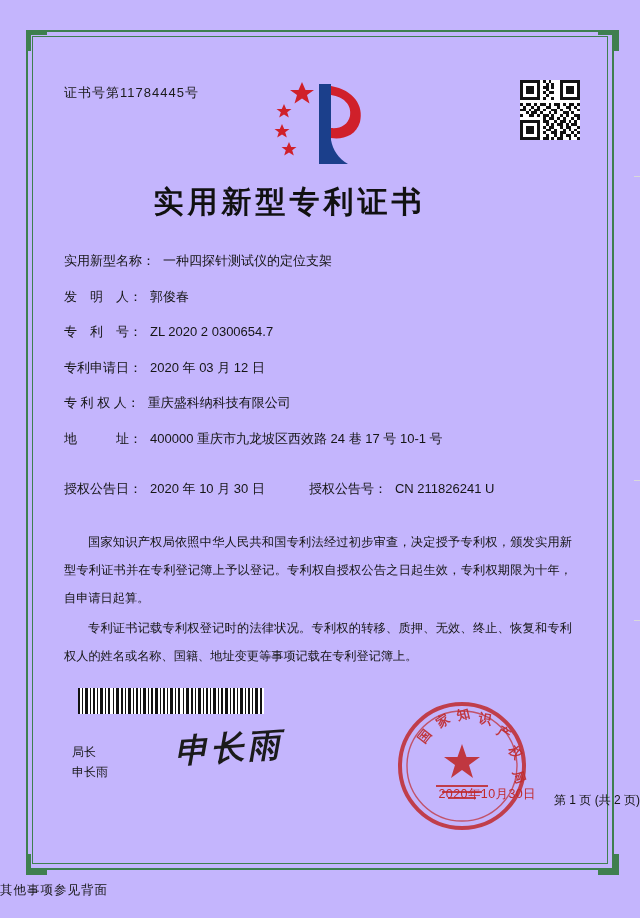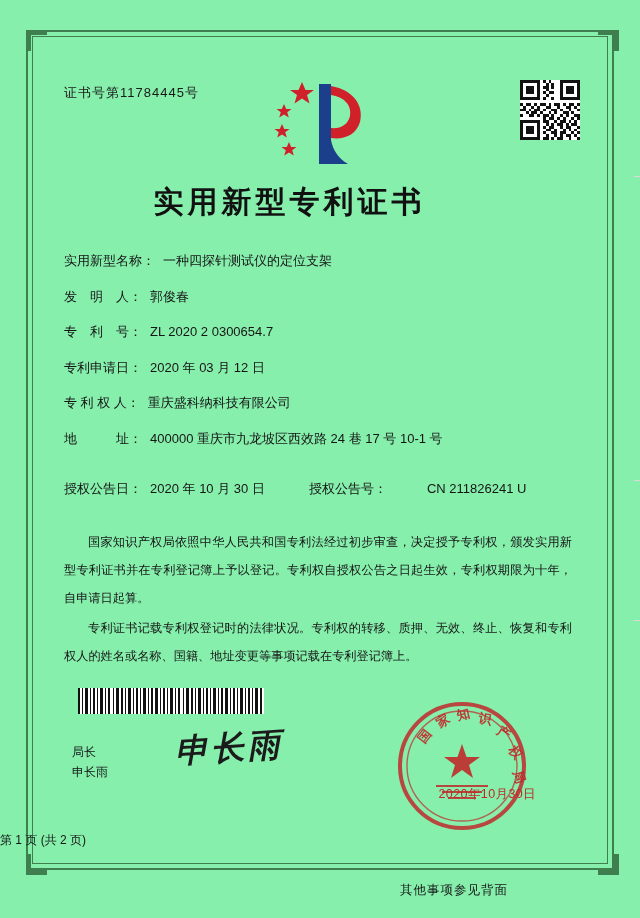--- a/index.html
+++ b/index.html
@@ -13,21 +13,21 @@
     font-family: "Liberation Sans", sans-serif;
     color: #1a1a1a;
     position: relative;
     overflow: hidden;
   }
   .page {
     position: absolute;
     left: 0; top: 0;
     width: 640px;
     height: 918px;
-    background: #86efac;
+    background: #c4b5fd;
   }
   
   .border-outer {
     position: absolute;
     left: 26px; top: 30px;
     width: 588px; height: 840px;
     border: 2px solid #3f7f4f;
     box-sizing: border-box;
   }
   .border-inner {
@@ -108,21 +108,20 @@
     color: #151515;
   }
   .field-row.dual {
     justify-content: flex-start;
     margin-top: 32px;
   }
   .dual-second {
     margin-left: 44px;
     display: flex;
     align-items: center;
-    gap: 32px;
   }
 
   
   .paras {
     position: absolute;
     left: 64px; top: 528px;
     width: 508px;
     font-size: 12.2px;
     line-height: 28px;
     text-align: justify;
@@ -172,31 +171,31 @@
     width: 140px;
     text-align: right;
     font-size: 12.5px;
     color: #c0292b;
     letter-spacing: 0.4px;
   }
 
   
   .page-num {
     position: absolute;
-    left: 0; top: 832px;
+    left: 0; top: 792px;
     width: 640px;
-    text-align: left;
+    text-align: right;
     font-size: 12px;
     color: #151515;
   }
   .footer-note {
     position: absolute;
     left: 0; top: 882px;
     width: 508px;
-    text-align: right;
+    text-align: left;
     font-size: 12.5px;
     color: #151515;
     letter-spacing: 1px;
   }
   
   .edge-mark {
     position: absolute;
     right: 0;
     width: 6px;
     height: 1px;

